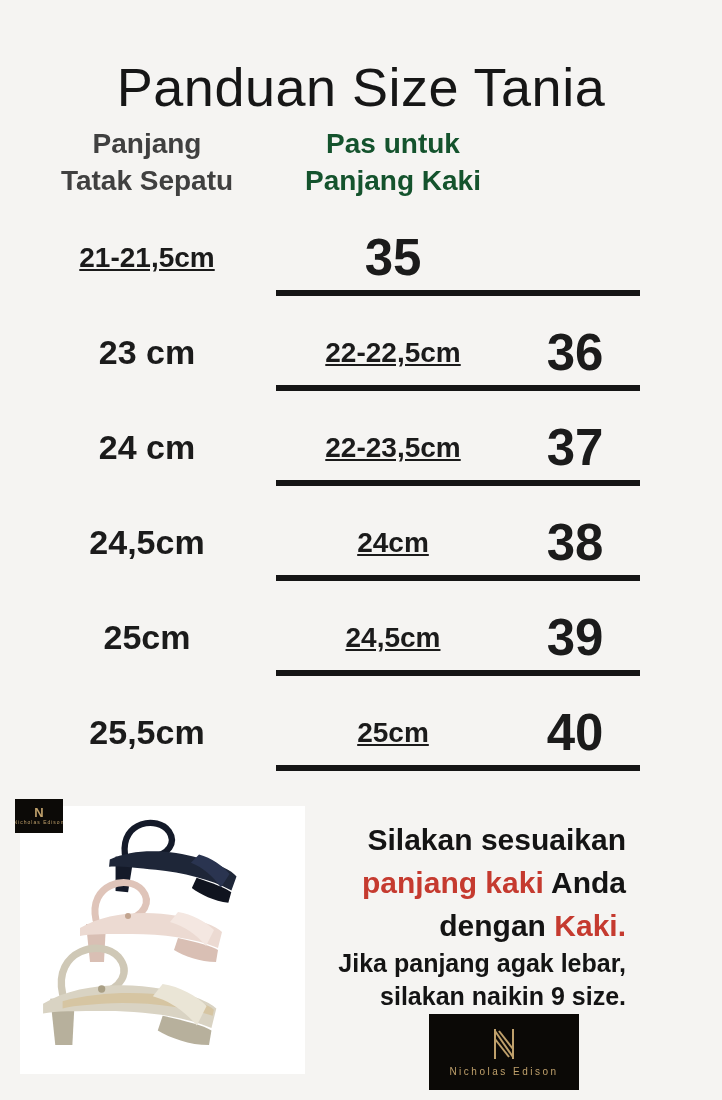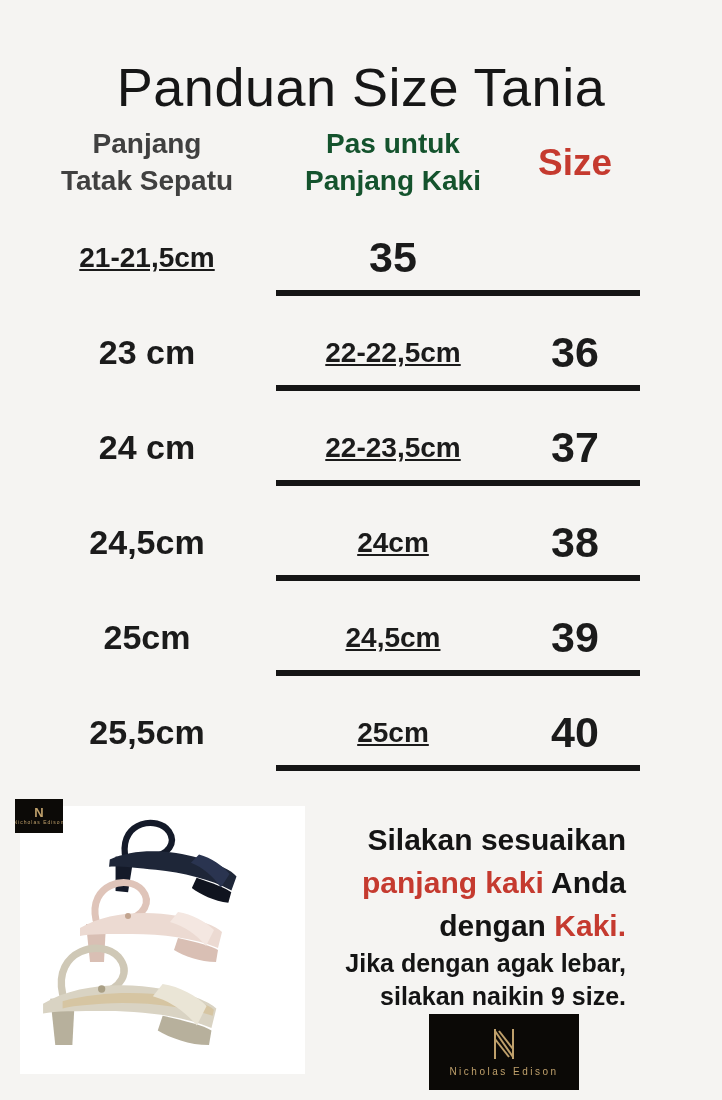--- a/index.html
+++ b/index.html
@@ -15,21 +15,21 @@
   .th-insole{color:#404040;}
   .th-foot{color:#14532d;}
   .th-size{color:#c53a2f;font-size:37px;}
   .rows{margin-top:21px;}
   .row{position:relative;height:95px;display:grid;grid-template-columns:258px 234px 130px;
        align-items:center;padding-bottom:30px;box-sizing:border-box;}
   .row::after{content:"";position:absolute;left:258px;right:0;bottom:24px;height:6px;background:#151515;}
   .cell{text-align:center;font-weight:700;}
   .cell-insole{font-size:34px;}
   .cell-foot{font-size:28px;text-decoration:underline;}
-  .cell-size{font-size:43px;}
+  .cell-size{font-size:51px;}
 
   .photo{position:absolute;left:20px;top:806px;width:285px;height:268px;background:#ffffff;}
 
   .mini-logo{position:absolute;left:15px;top:799px;width:48px;height:34px;background:#0c0a07;
              display:flex;flex-direction:column;align-items:center;justify-content:center;z-index:3;overflow:hidden;}
   .mini-logo .mini-n{color:#bfa06b;font-size:13px;font-weight:700;line-height:13px;}
   .mini-logo .mini-name{color:#bfa06b;font-size:5px;letter-spacing:1px;white-space:nowrap;line-height:7px;}
 
   .note{position:absolute;top:818px;right:96px;width:360px;text-align:right;}
   .note .big{font-size:30px;line-height:43px;font-weight:700;color:#141414;}
@@ -50,21 +50,20 @@
   <div class="table-wrap">
     <div class="thead">
       <div class="th th-insole">
         <div>Panjang</div>
         <div>Tatak Sepatu</div>
       </div>
       <div class="th th-foot">
         <div>Pas untuk</div>
         <div>Panjang Kaki</div>
       </div>
-      <div class="th th-size">Size</div>
     </div>
     <div class="rows" id="rows">
     <div class="row">
       <div class="cell cell-foot">21-21,5cm</div>
       <div class="cell cell-size">35</div>
     </div>
 
     <div class="row">
       <div class="cell cell-insole">23 cm</div>
       <div class="cell cell-foot">22-22,5cm</div>
@@ -131,21 +130,21 @@
 
   <div class="mini-logo">
     <span class="mini-n">N</span>
     <span class="mini-name">Nicholas Edison</span>
   </div>
 
   <div class="note">
     <div class="big">Silakan sesuaikan</div>
     <div class="big"><span class="hl">panjang kaki</span><span> Anda</span></div>
     <div class="big"><span>dengan </span><span class="hl">Kaki.</span></div>
-    <div class="small">Jika dengan agak lebar,</div>
+    <div class="small">Jika panjang agak lebar,</div>
     <div class="small">silakan naikin 9 size.</div>
   </div>
 
   <div class="brand-logo">
     <svg width="34" height="34" viewBox="0 0 34 34">
       <g stroke="#bfa06b" stroke-width="2" fill="none">
         <path d="M8,2 L8,32"></path>
         <path d="M26,2 L26,32"></path>
         <path d="M8,4 L26,30"></path>
         <path d="M8,12 L22,30"></path>

